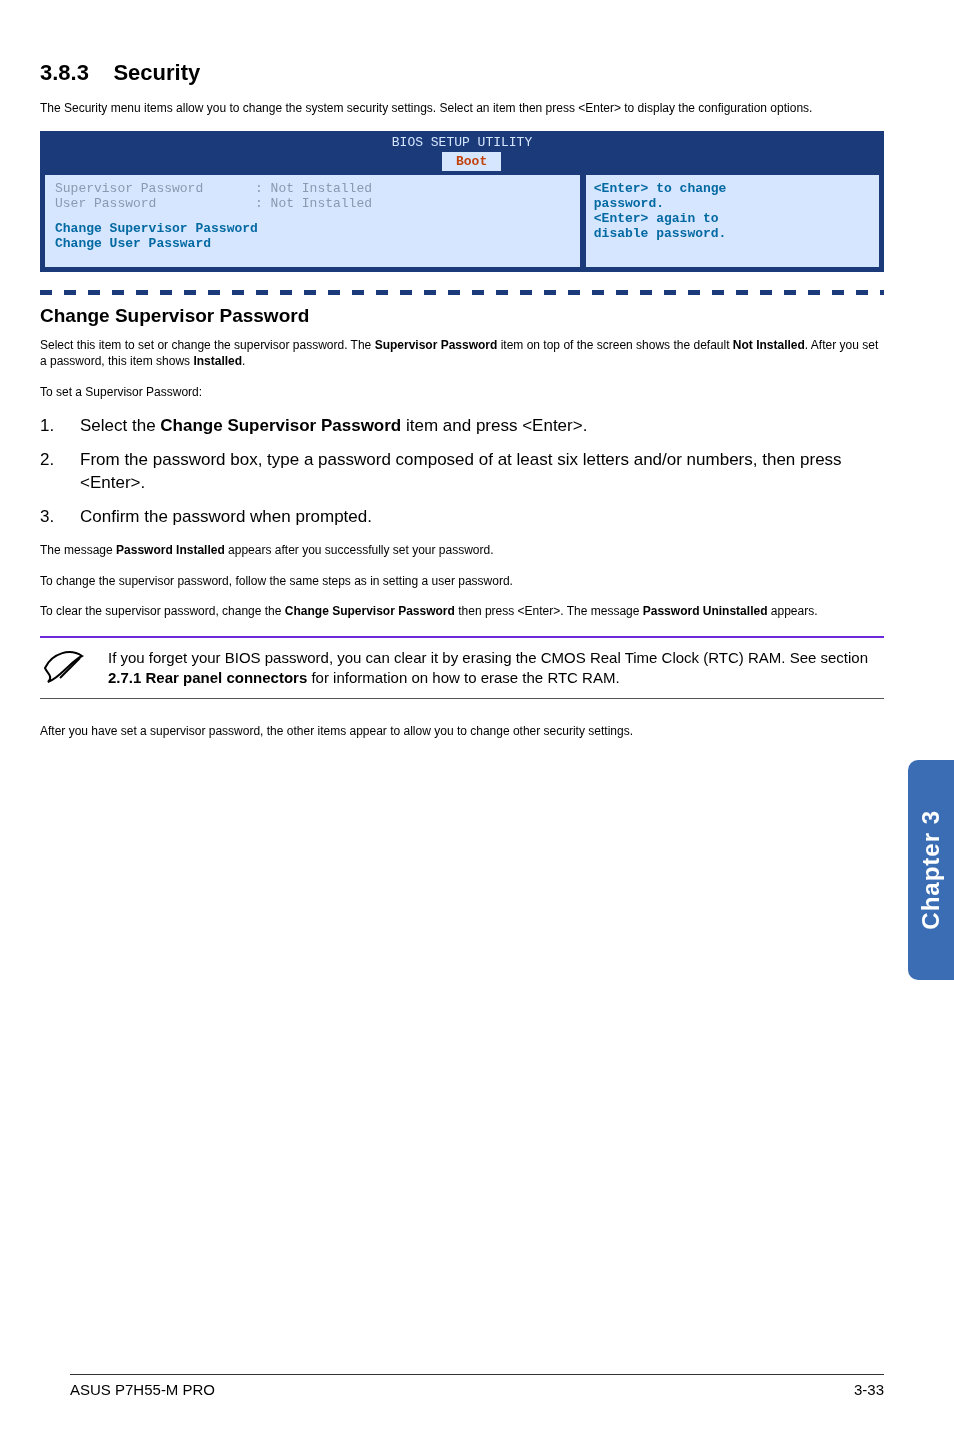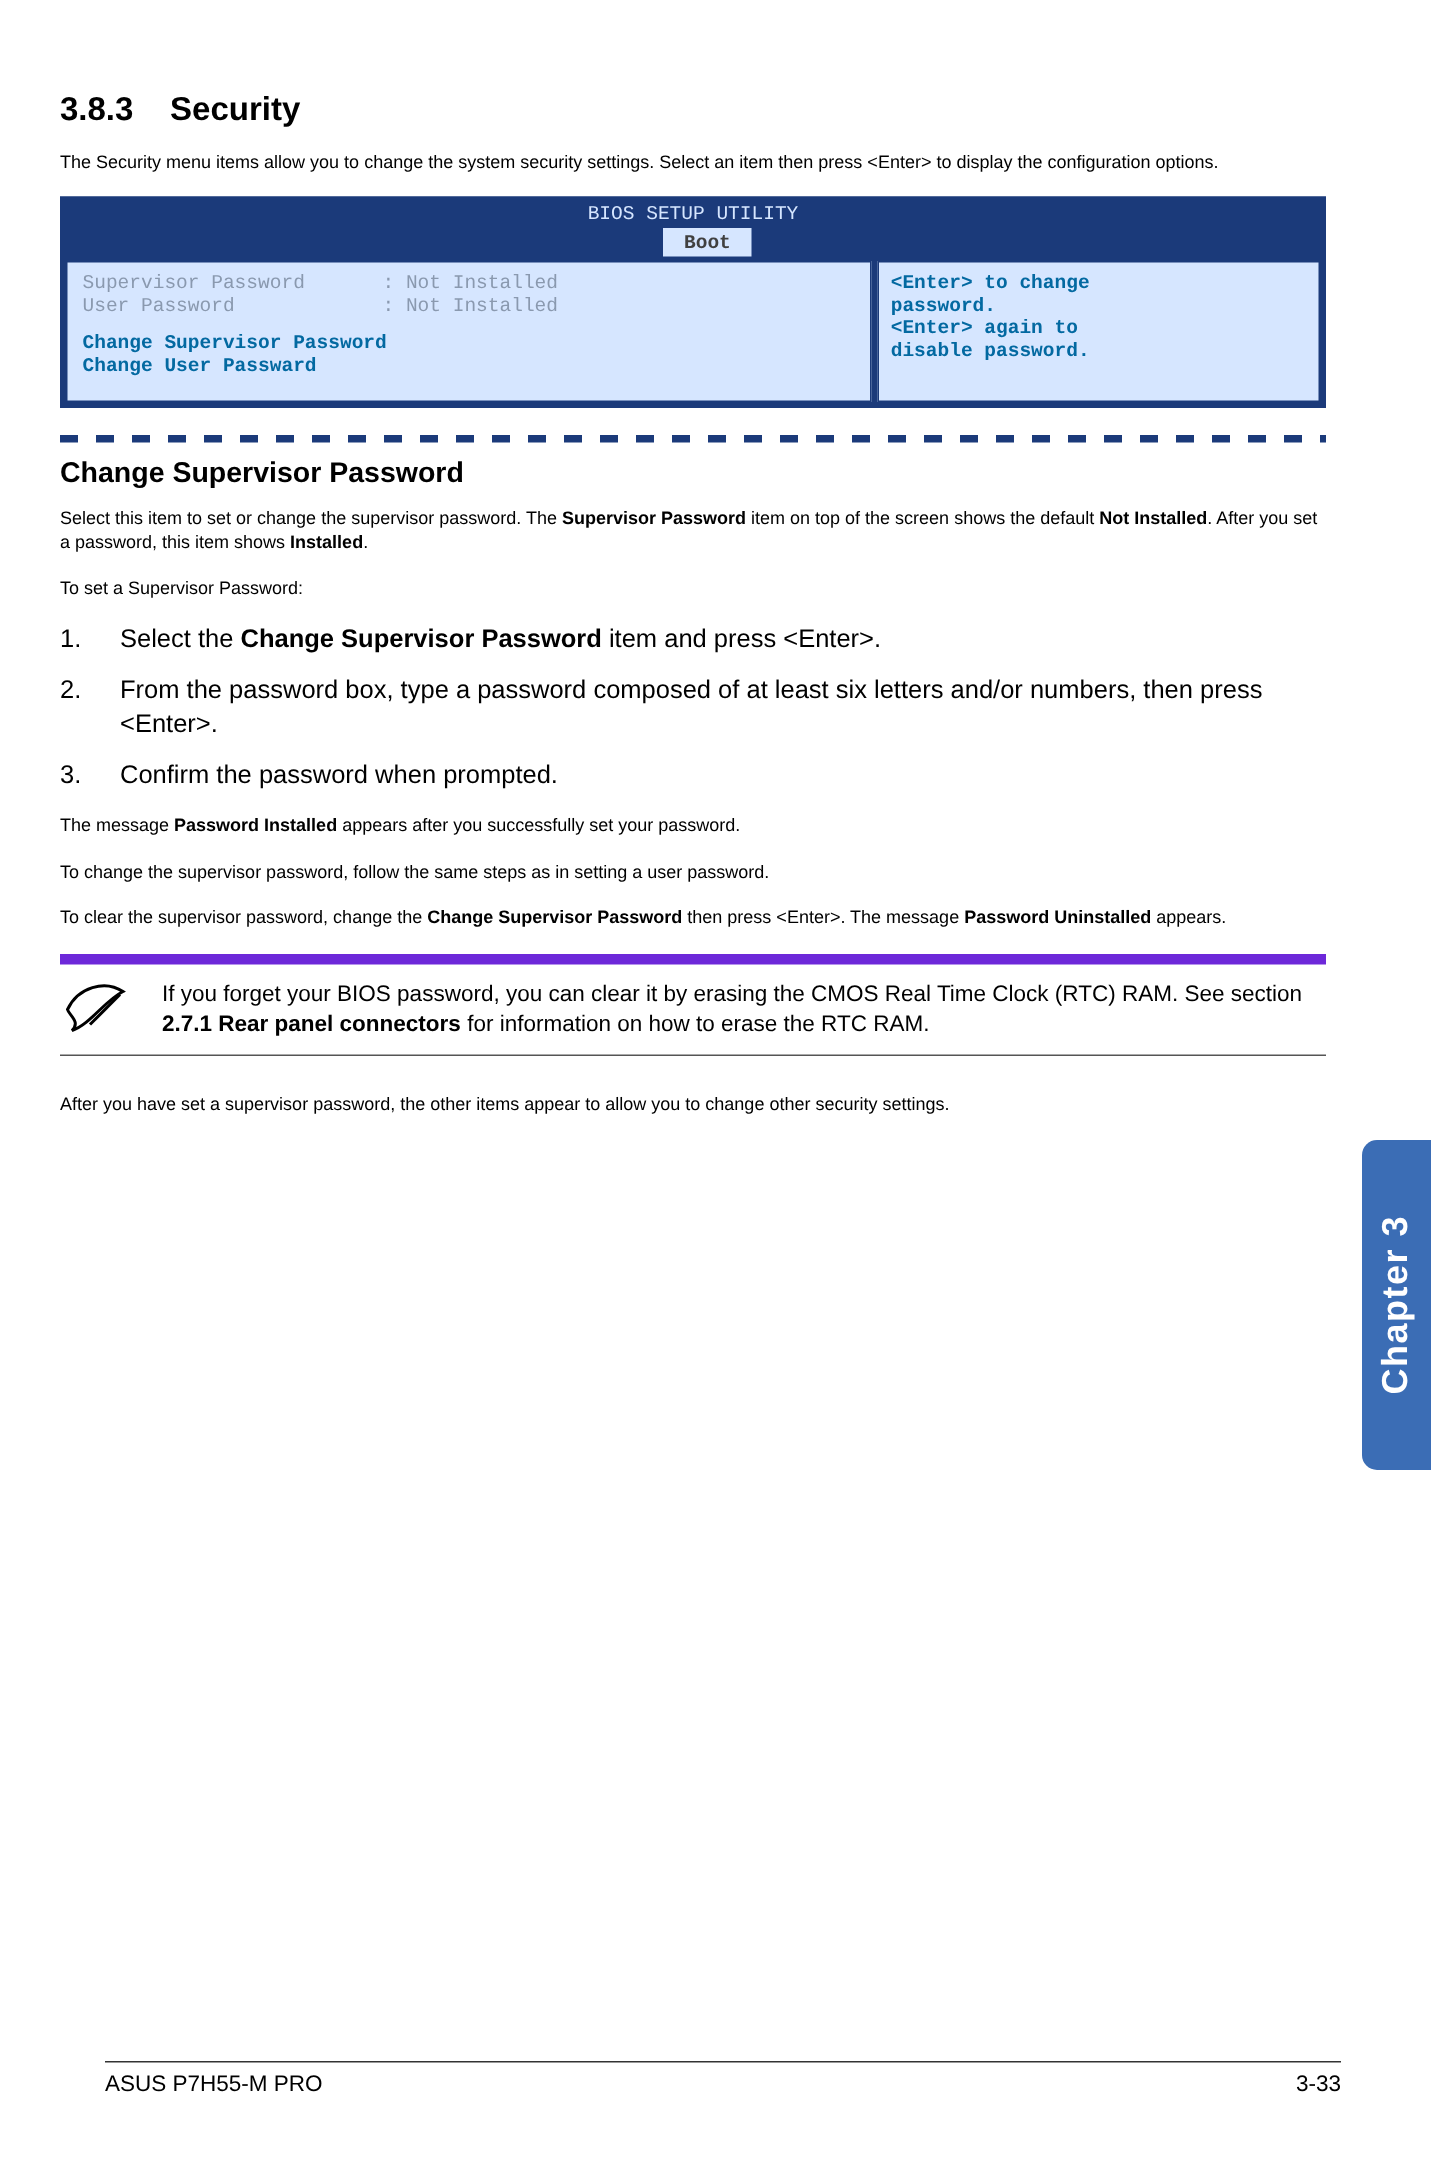--- a/index.html
+++ b/index.html
@@ -43,21 +43,21 @@
     padding: 2px 0;
     position: relative;
   }
   .bios .tabs {
     padding: 0 0 0 400px;
     height: 20px;
   }
   .bios .tab {
     display: inline-block;
     background: #d6e6ff;
-    color: #404040;
+    color: #c2410c;
     padding: 2px 14px 2px 14px;
     font-weight: bold;
     font-size: 13px;
   }
   .bios .panels {
     display: flex;
     background: #1b3a7a;
   }
   .bios .panel-left {
     flex: 1 1 65%;
@@ -103,21 +103,21 @@
     display: flex;
     margin-bottom: 10px;
   }
   ol.steps li .num {
     width: 40px;
     flex-shrink: 0;
   }
   .note-block {
     display: flex;
     align-items: flex-start;
-    border-top: 7px solid #6d28d9;
+    border-top: 2px solid #6d28d9;
     border-bottom: 1px solid #555;
     padding: 10px 0;
     margin: 16px 0 24px 0;
     gap: 20px;
   }
   .note-icon svg { display:block; }
   .note-text {
     font-size: 15px;
     line-height: 1.35;
   }
@@ -139,21 +139,21 @@
     writing-mode: vertical-rl;
     transform: rotate(180deg);
     font-size: 24px;
     font-weight: bold;
     letter-spacing: 1px;
   }
   .footer {
     position: absolute;
     bottom: 40px;
     left: 70px;
-    right: 60px;
+    right: 70px;
     border-top: 1px solid #333;
     display: flex;
     justify-content: space-between;
     font-size: 15px;
     padding-top: 6px;
   }
   .row { display:flex; }
   .col-l { width: 200px; }
 </style>
 </head>

